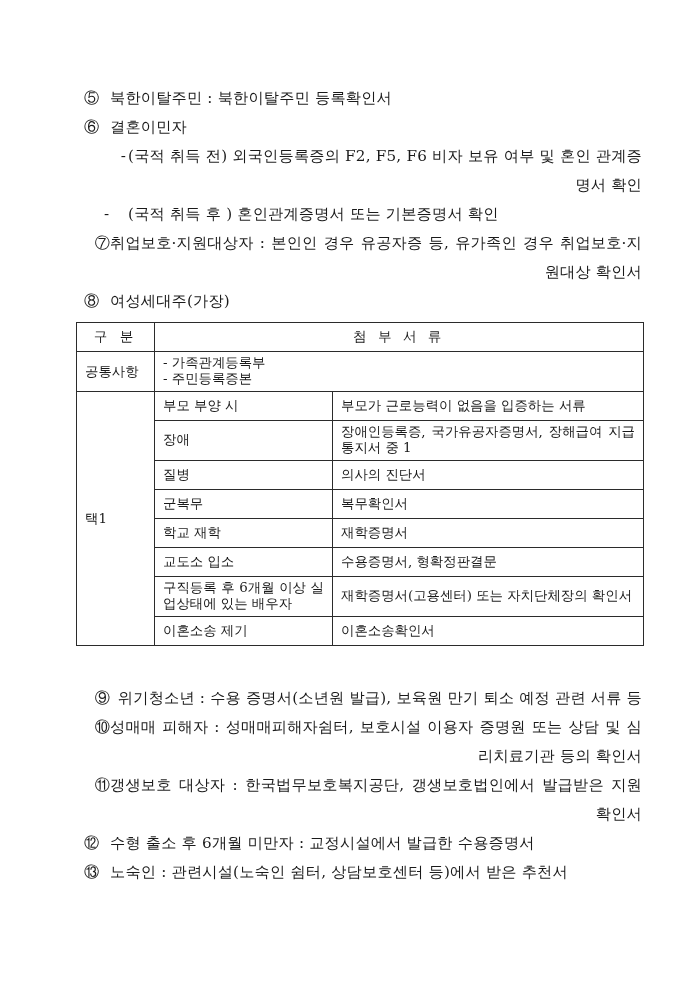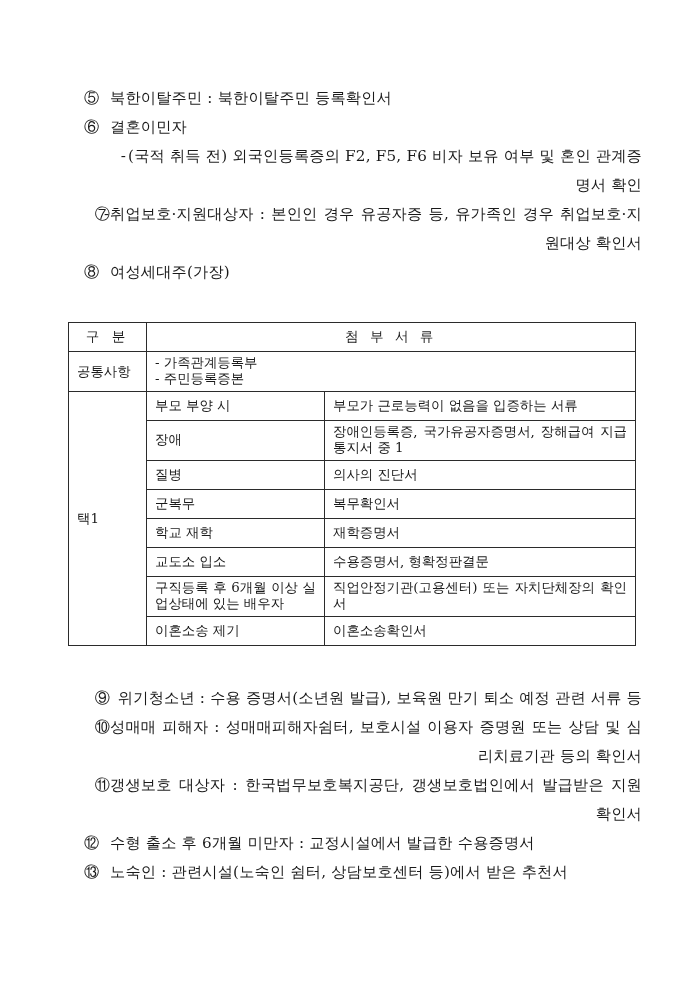--- a/index.html
+++ b/index.html
@@ -78,21 +78,21 @@
     left: 104px;
     top: 0;
     width: 22px;
     text-align: left;
     letter-spacing: 0;
   }
 
   
   .doc-table {
     position: absolute;
-    left: 68px;
+    left: 76px;
     width: 567px;
     border-collapse: collapse;
     table-layout: fixed;
     font-size: 13.4px;
     line-height: 21px;
   }
   .doc-table td, .doc-table th {
     border: 1px solid #2b2b2b;
     padding: 3px 8px 4px 8px;
     vertical-align: middle;
@@ -130,21 +130,21 @@
 </style>
 </head>
 <body>
 
 <div class="page">
 
   <div class="list-block" id="top-list" style="top:84px;">
       <div class="item item-numbered single-line"><span class="marker">⑤</span><span class="body-text">북한이탈주민 : 북한이탈주민 등록확인서</span></div>
       <div class="item item-numbered single-line"><span class="marker">⑥</span><span class="body-text">결혼이민자</span></div>
       <div class="item item-dash"><span class="marker">-</span><span class="body-text">(국적 취득 전) 외국인등록증의 F2, F5, F6 비자 보유 여부 및 혼인 관계증명서 확인</span></div>
-      <div class="item item-dash single-line"><span class="marker">-</span></div>
+      <div class="item item-dash single-line"><span class="marker">-</span><span class="body-text">(국적 취득 후 ) 혼인관계증명서 또는 기본증명서 확인</span></div>
       <div class="item item-numbered"><span class="marker">⑦</span><span class="body-text">취업보호·지원대상자 : 본인인 경우 유공자증 등, 유가족인 경우 취업보호·지원대상 확인서</span></div>
       <div class="item item-numbered single-line"><span class="marker">⑧</span><span class="body-text">여성세대주(가장)</span></div>
     </div>
 
   <table class="doc-table" style="top:322px;">
     <colgroup>
       <col class="col-div">
       <col class="col-cat">
       <col class="col-doc">
     </colgroup>
@@ -180,21 +180,21 @@
         <tr>
           <td class="cell-left">학교 재학</td>
           <td class="cell-left">재학증명서</td>
         </tr>
         <tr>
           <td class="cell-left">교도소 입소</td>
           <td class="cell-left">수용증명서, 형확정판결문</td>
         </tr>
         <tr>
           <td class="cell-left cell-multiline cell-justify">구직등록 후 6개월 이상 실업상태에 있는 배우자</td>
-          <td class="cell-left cell-multiline cell-justify">직업안정기관(고용센터) 또는 자치단체장의 확인서</td>
+          <td class="cell-left cell-multiline cell-justify">재학증명서(고용센터) 또는 자치단체장의 확인서</td>
         </tr>
         <tr>
           <td class="cell-left">이혼소송 제기</td>
           <td class="cell-left">이혼소송확인서</td>
         </tr>
       </tbody>
   </table>
 
   <div class="list-block" id="bottom-list" style="top:684px;">
       <div class="item item-numbered"><span class="marker">⑨</span><span class="body-text">위기청소년 : 수용 증명서(소년원 발급), 보육원 만기 퇴소 예정 관련 서류 등</span></div>

